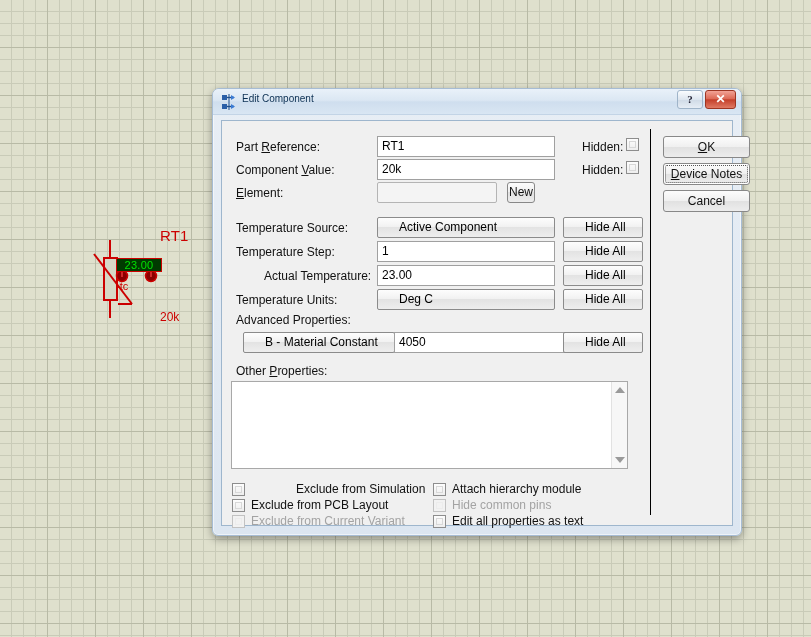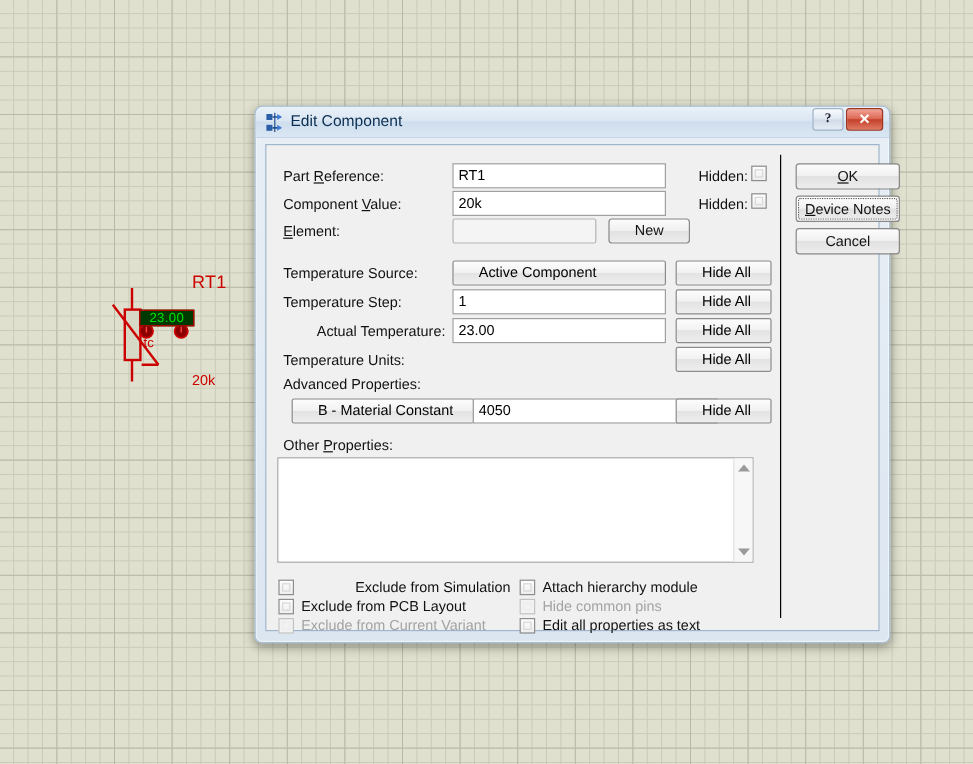--- a/index.html
+++ b/index.html
@@ -58,21 +58,21 @@
   }
   #titlebar {
     height:26px; position:relative;
     border-radius:6px 6px 0 0;
     background: linear-gradient(to bottom, #e9f1f9 0%, #dbe7f3 45%, #cfdeee 52%, #d9e6f3 100%);
     border-bottom:1px solid #c3d4e6;
   }
   #title-icon { position:absolute; left:7px; top:4px; width:18px; height:18px; }
   #title-text {
     position:absolute; left:29px; top:4px;
-    font-size:13px; color:#0b2f52; font-family:"Liberation Sans", sans-serif;
+    font-size:10px; color:#0b2f52; font-family:"Liberation Sans", sans-serif;
   }
   .winbtn {
     position:absolute; top:1px; height:19px;
     border:1px solid #9fb4c9; border-radius:3px;
     font-size:11px; color:#223; text-align:center; line-height:17px;
     cursor:pointer;
   }
   #btn-help {
     right:38px; width:26px;
     background: linear-gradient(to bottom,#fafcfe,#dde6ef 50%,#cfdae6 51%,#e6edf5);
@@ -220,35 +220,36 @@
 
     <span class="flabel" style="left:14px; top:42px;">Component <u>V</u>alue:</span>
     <div class="tbox" style="left:155px; top:38px; width:178px;">20k</div>
     <span class="flabel" style="left:360px; top:42px;">Hidden:</span>
     <div class="cbk" style="left:404px; top:40px;">
         <i></i>
       </div>
 
     <span class="flabel" style="left:14px; top:65px;"><u>E</u>lement:</span>
     <div class="combo plain disabled" style="left:155px; top:61px; width:120px;"></div>
-    <div class="btn" style="left:285px; top:61px; width:68px; height:21px; line-height:19px;">New</div>
+    <div class="btn" style="left:285px; top:61px; width:28px; height:21px; line-height:19px;">New</div>
 
     <span class="flabel" style="left:14px; top:100px;">Temperature Source:</span>
     <div class="combo" style="left:155px; top:96px; width:178px;">Active Component</div>
     <div class="combo" style="left:341px; top:96px; width:80px;">Hide All</div>
 
     <span class="flabel" style="left:14px; top:124px;">Temperature Step:</span>
     <div class="tbox" style="left:155px; top:120px; width:178px;">1</div>
     <div class="combo" style="left:341px; top:120px; width:80px;">Hide All</div>
 
     <span class="flabel" style="left:14px; top:148px;margin-left:28px;">Actual Temperature:</span>
     <div class="tbox" style="left:155px; top:144px; width:178px;">23.00</div>
     <div class="combo" style="left:341px; top:144px; width:80px;">Hide All</div>
 
     <span class="flabel" style="left:14px; top:172px;">Temperature Units:</span>
+    <div class="combo" style="left:155px; top:168px; width:178px;">Deg C</div>
     <div class="combo" style="left:341px; top:168px; width:80px;">Hide All</div>
 
     <span class="flabel" style="left:14px; top:192px;">Advanced Properties:</span>
     <div class="combo" style="left:21px; top:211px; width:152px;">B - Material Constant</div>
     <div class="tbox" style="left:172px; top:211px; width:204px;">4050</div>
     <div class="combo" style="left:341px; top:211px; width:80px;">Hide All</div>
 
     <span class="flabel" style="left:14px; top:243px;">Other <u>P</u>roperties:</span>
     <div id="otherbox" style="top:260px;">
       <div id="sbar">

